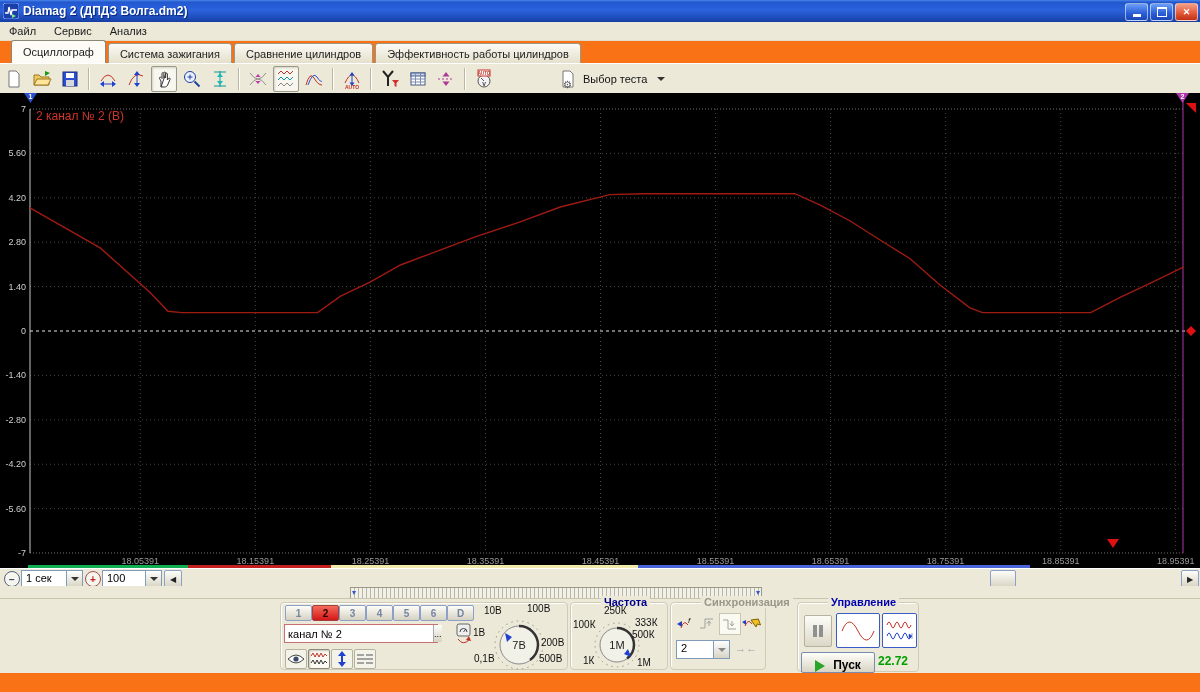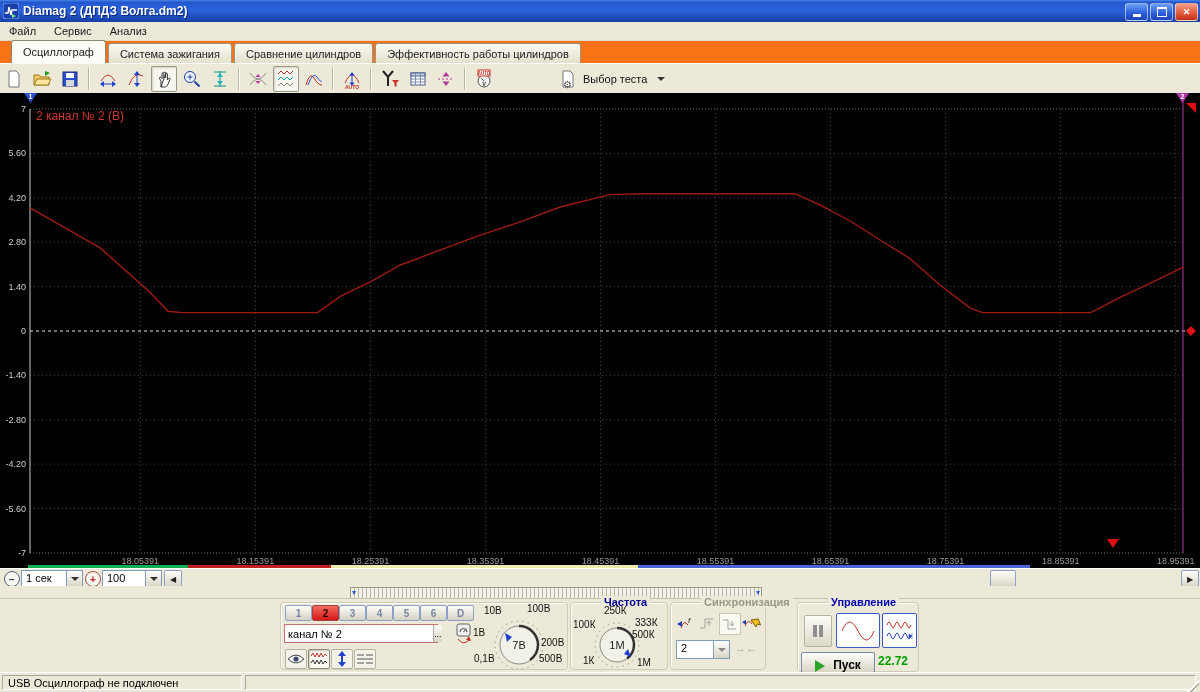--- a/index.html
+++ b/index.html
@@ -490,21 +490,14 @@
         </svg>
       </div>
       <div class="startbtn">
         <span class="play"></span>
         <span>Пуск</span>
       </div>
       <span class="measure" id="measure-value" style="color: rgb(0, 160, 0); text-align: right;">22.72</span>
     </div>
   </div>
 
-  <div class="statusbar">
-    <div class="spanel" style="left:2px;width:240px;">
-      <span>USB Осциллограф не подключен</span>
-    </div>
-    <div class="spanel" style="left:245px;width:951px;"></div>
-    <div class="grip"></div>
-  </div>
 
 </div>
 
 </body></html>

